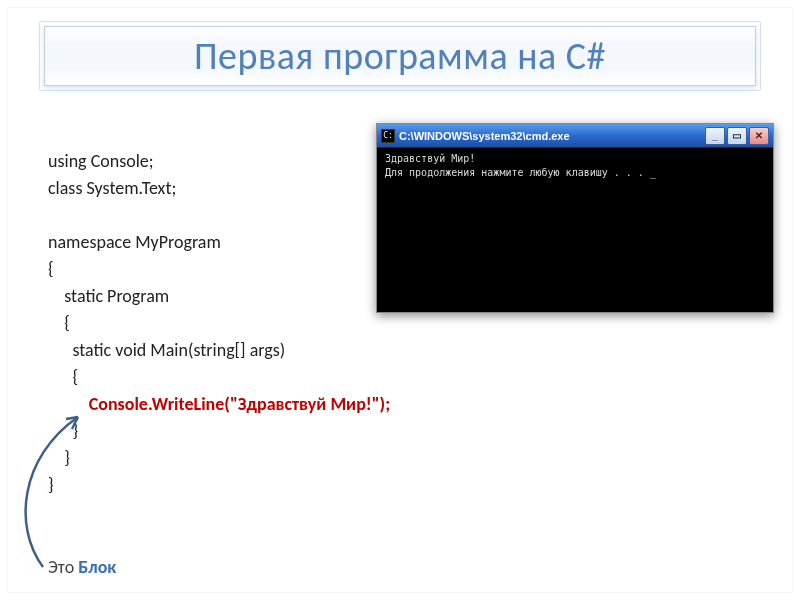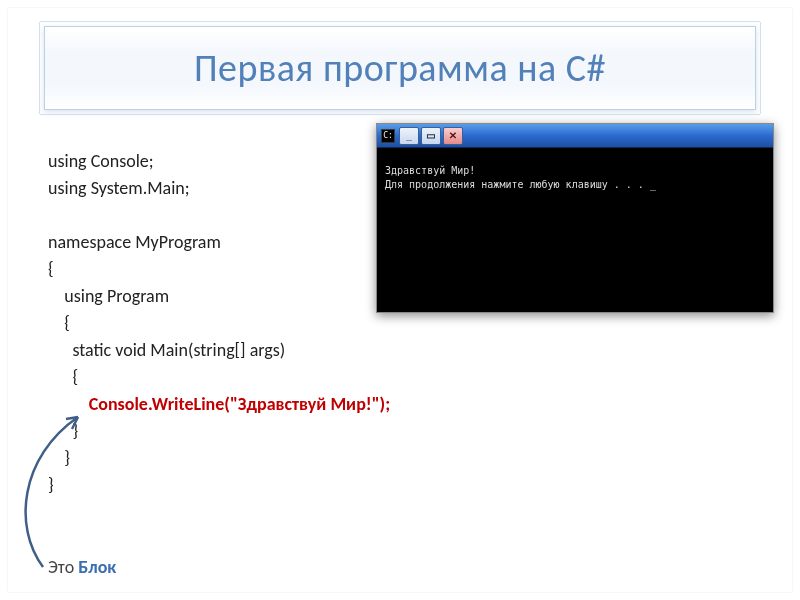--- a/index.html
+++ b/index.html
@@ -17,21 +17,21 @@
     height: 584px;
     background: #ffffff;
     position: relative;
     box-shadow: 0 0 2px rgba(0,0,0,0.1);
   }
   .title-box {
     position: absolute;
     top: 18px;
     left: 36px;
     right: 36px;
-    height: 84px;
+    height: 60px;
     border: 1px solid #bcd0e6;
     background: linear-gradient(to bottom, #ffffff 0%, #f4f8fd 30%, #f4f8fd 70%, #ffffff 100%);
     box-shadow: 0 2px 6px rgba(100,130,180,0.25);
     display: flex;
     align-items: center;
     justify-content: center;
   }
   .title-box::after{
     content:"";
     position:absolute;
@@ -119,21 +119,21 @@
     font-weight: bold;
   }
   .cmd-btn.close { background: linear-gradient(to bottom, #f7cfcf, #e78a8a); color:#5a1010;}
   .cmd-body {
     position: absolute;
     top: 24px; left: 2px; right: 2px; bottom: 2px;
     background: #000;
     color: #dcdcdc;
     font-family: "Lucida Console", Consolas, monospace;
     font-size: 10px;
-    padding: 16px 6px;
+    padding: 4px 6px;
     line-height: 1.35;
     white-space: pre;
     overflow: hidden;
   }
 
   
   .arrow-svg {
     position:absolute;
     left: 0px;
     bottom: 15px;
@@ -145,45 +145,46 @@
 </head>
 <body>
 
 <div class="slide">
 
   <div class="title-box">
     <div class="title-text">Первая программа на С#</div>
   </div>
 
   <div class="code-area"><span>using Console;</span>
-<span>using System.Main;</span>
+<span>class System.Text;</span>
 <span></span>
 <span>namespace MyProgram</span>
 <span>{</span>
-<span>    using Program</span>
+<span>    static Program</span>
 <span>    {</span>
 <span class="bold">      static void Main(string[] args)</span>
 <span class="bold">      {</span>
 <span class="red">          Console.WriteLine("Здравствуй Мир!");</span>
 <span class="bold">      }</span>
 <span>    }</span>
 <span>}</span></div>
 
   <div class="foot">
     <span>Это </span><span class="blue">Блок</span>
   </div>
 
   <svg class="arrow-svg" viewBox="0 0 120 180">
     <path d="M35,170 C5,130 12,60 70,20" fill="none" stroke="#3f5f8a" stroke-width="2.5"></path>
     <path d="M70,20 L58,22 M70,20 L64,32" fill="none" stroke="#3f5f8a" stroke-width="2.5"></path>
   </svg>
 
   <div class="cmd-window">
     <div class="cmd-titlebar">
       <div class="cmd-icon">C:</div>
+      <div class="cmd-title"> C:\WINDOWS\system32\cmd.exe</div>
       <div class="cmd-btns">
         <div class="cmd-btn">_</div>
         <div class="cmd-btn">▭</div>
         <div class="cmd-btn close">✕</div>
       </div>
     </div>
     <div class="cmd-body"><span>Здравствуй Мир!</span>
 <span>Для продолжения нажмите любую клавишу . . . _</span></div>
   </div>
 

